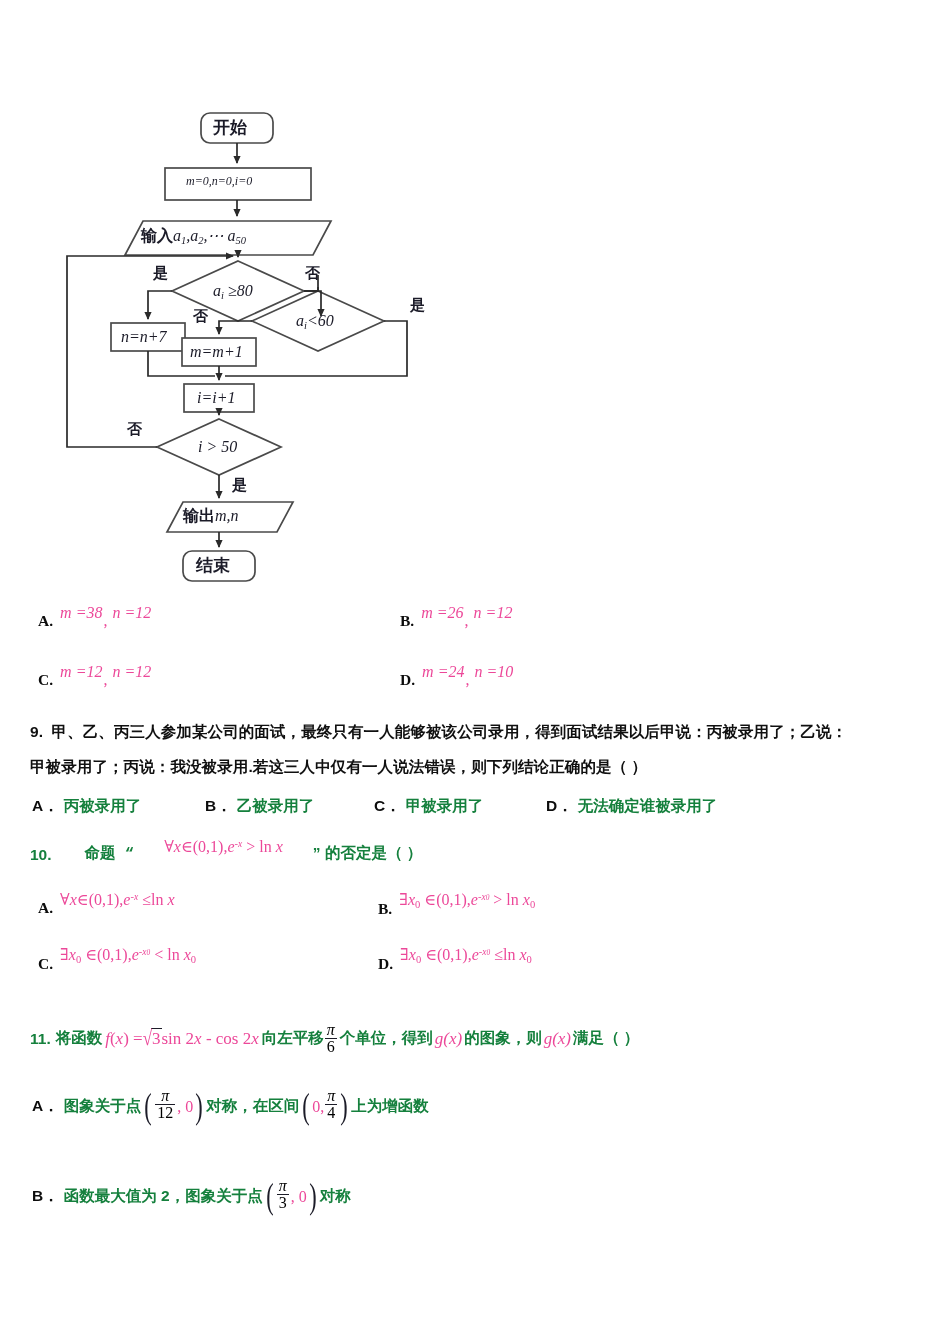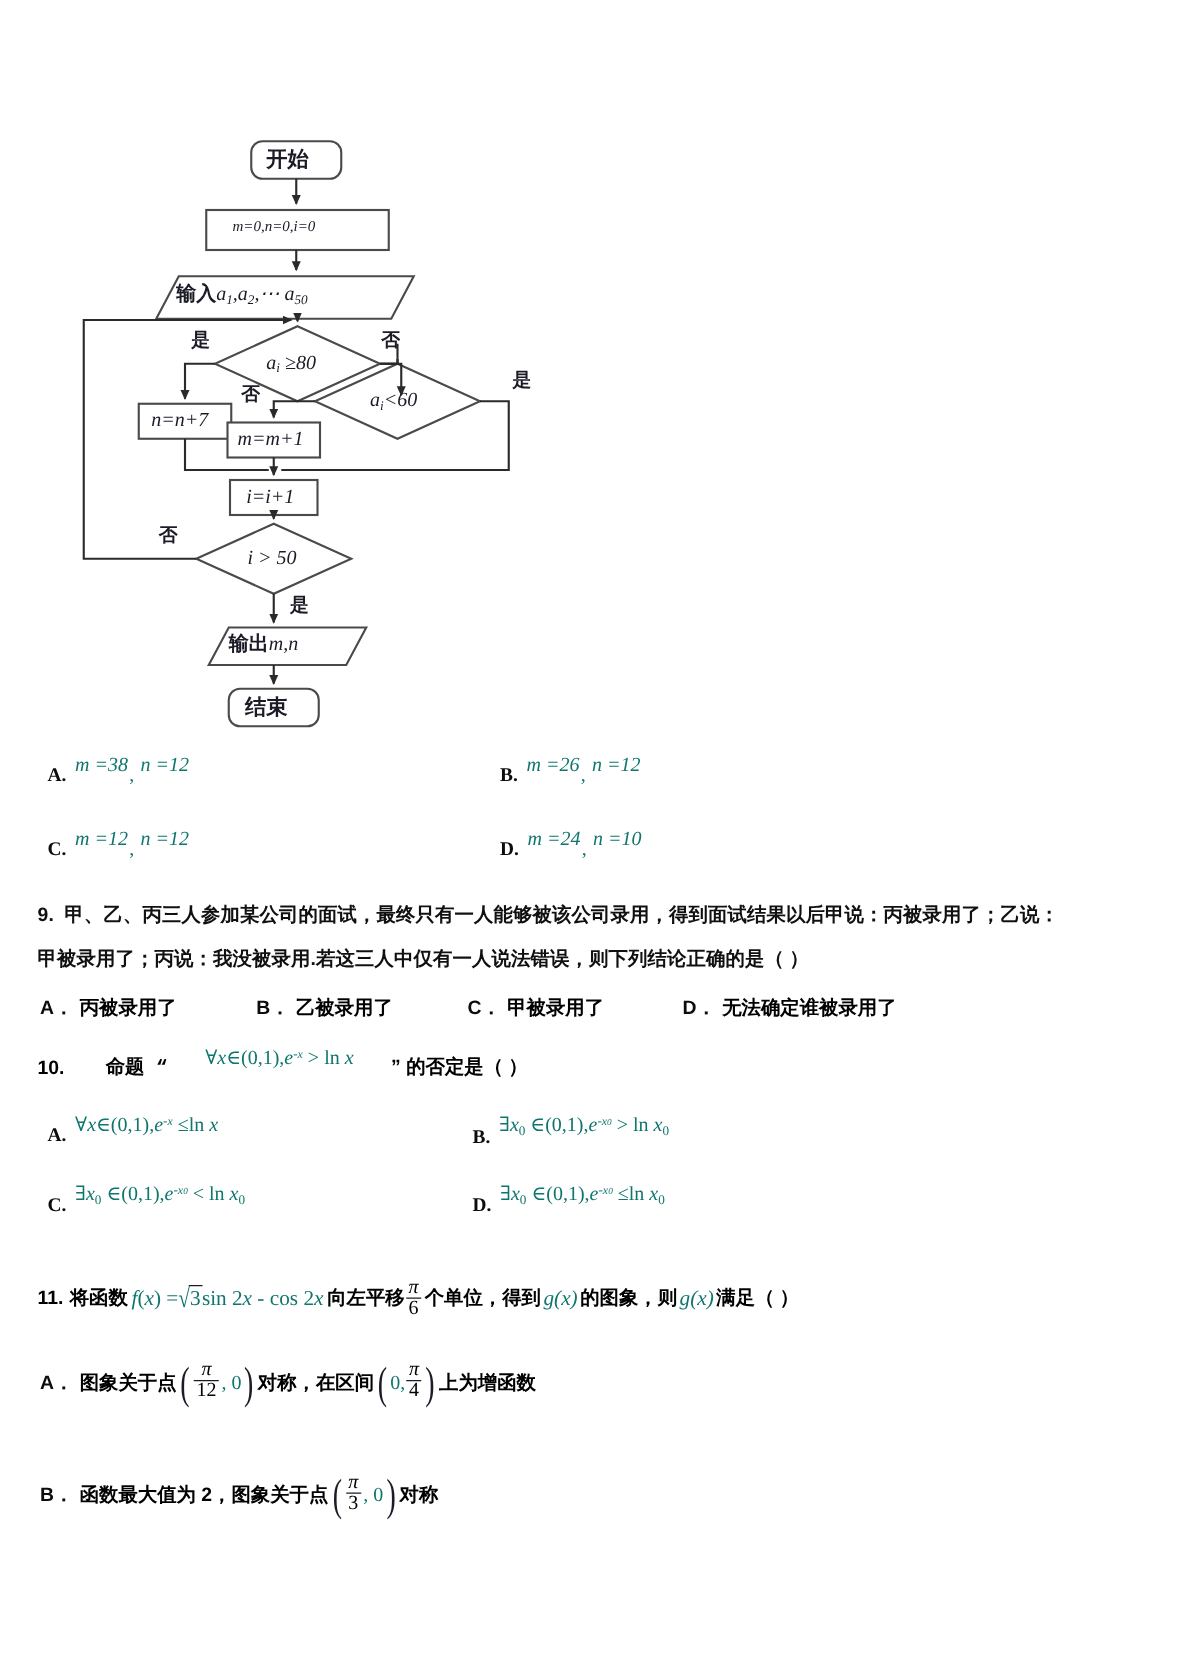--- a/index.html
+++ b/index.html
@@ -66,26 +66,26 @@
     font-family: "Liberation Sans", "DejaVu Sans", sans-serif;
     font-weight: 700;
     font-size: 15.5px;
     color: #0c0c0c;
     margin-right: 5px;
   }
   .opttext-cn {
     font-family: "Liberation Sans", "DejaVu Sans", sans-serif;
     font-weight: 700;
     font-size: 15.5px;
-    color: #000000;
+    color: #15803d;
   }
   .mathspan {
     font-family: "Liberation Serif", "DejaVu Serif", serif;
     font-size: 16px;
-    color: #0f766e;
+    color: #ec4899;
     position: relative;
     top: -8px;
   }
   .mathspan.flat { top: 0; }
 
   
   .frac {
     display: inline-flex;
     flex-direction: column;
     align-items: center;

